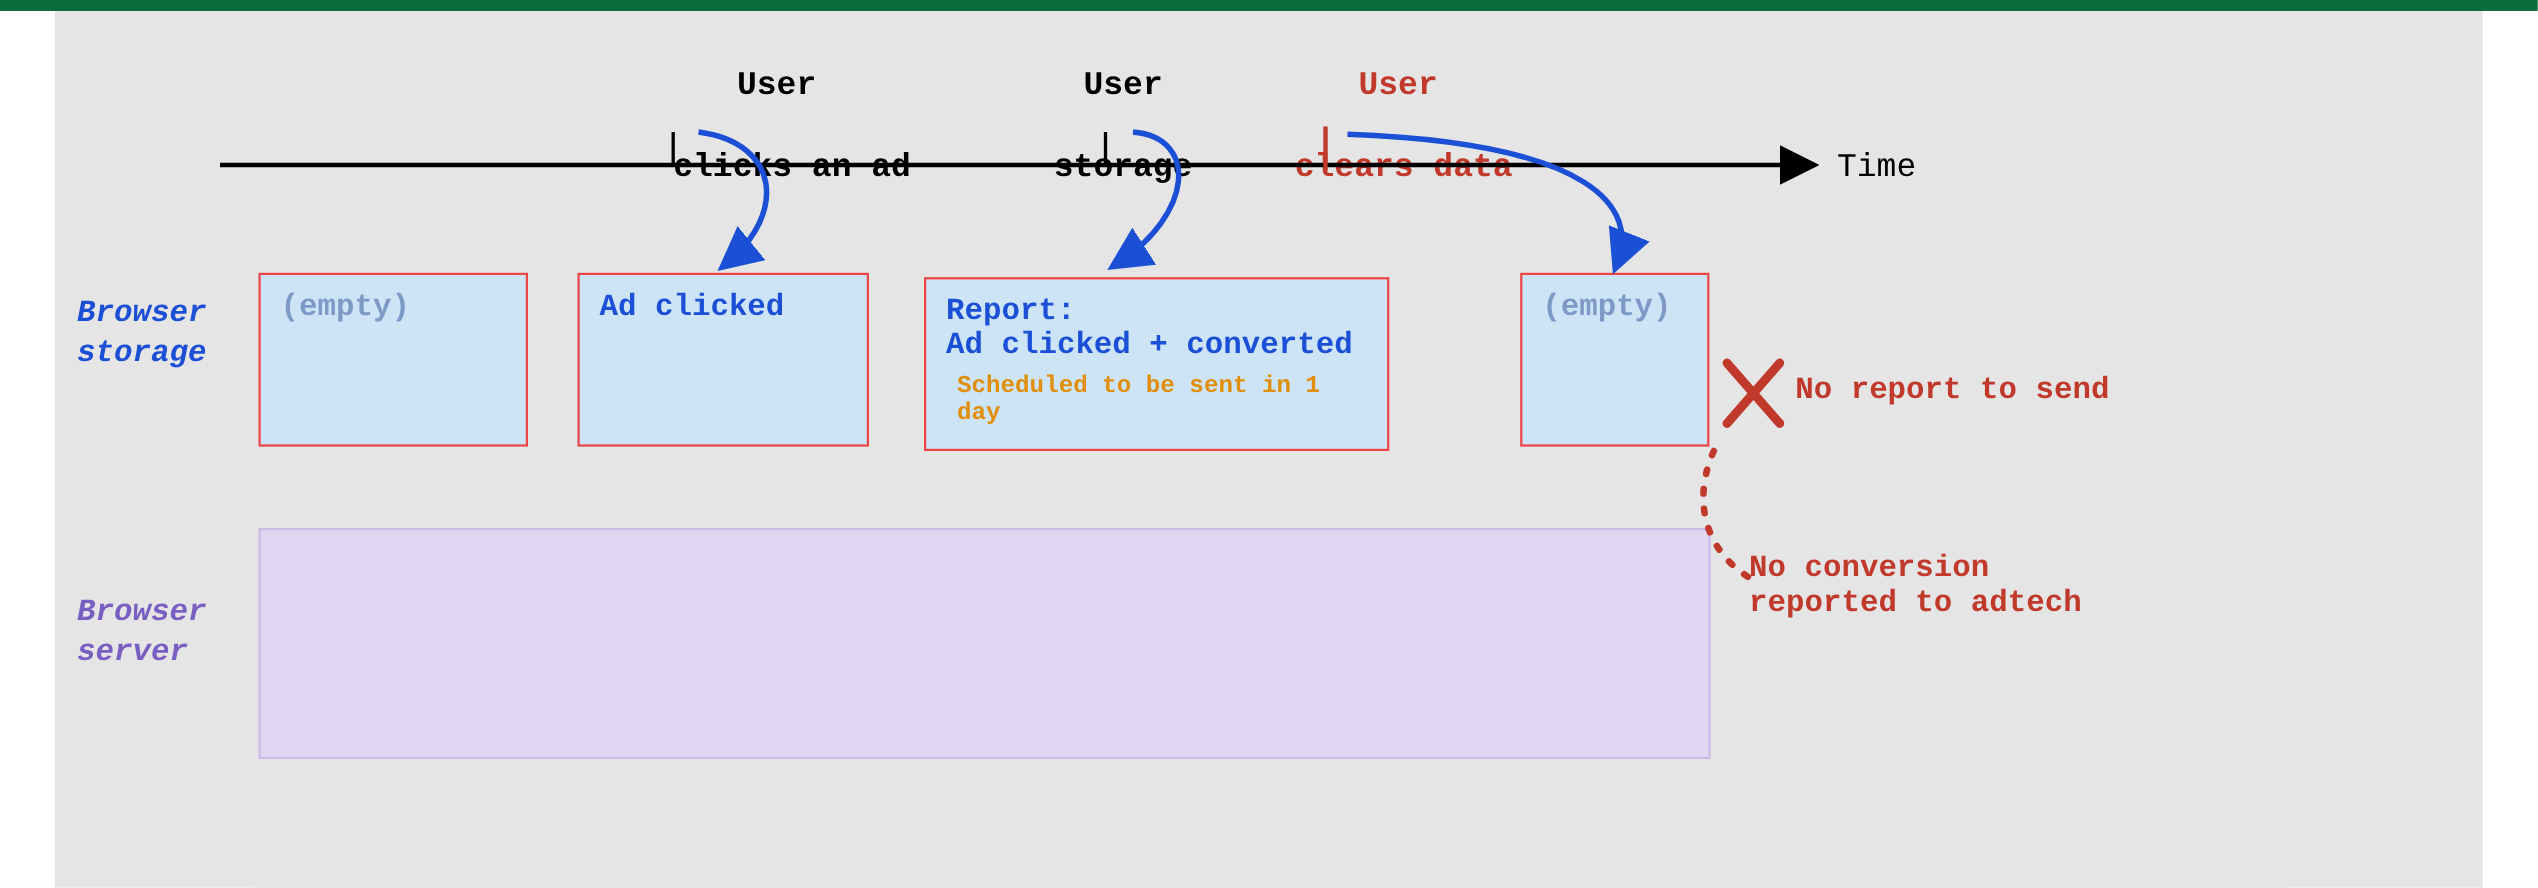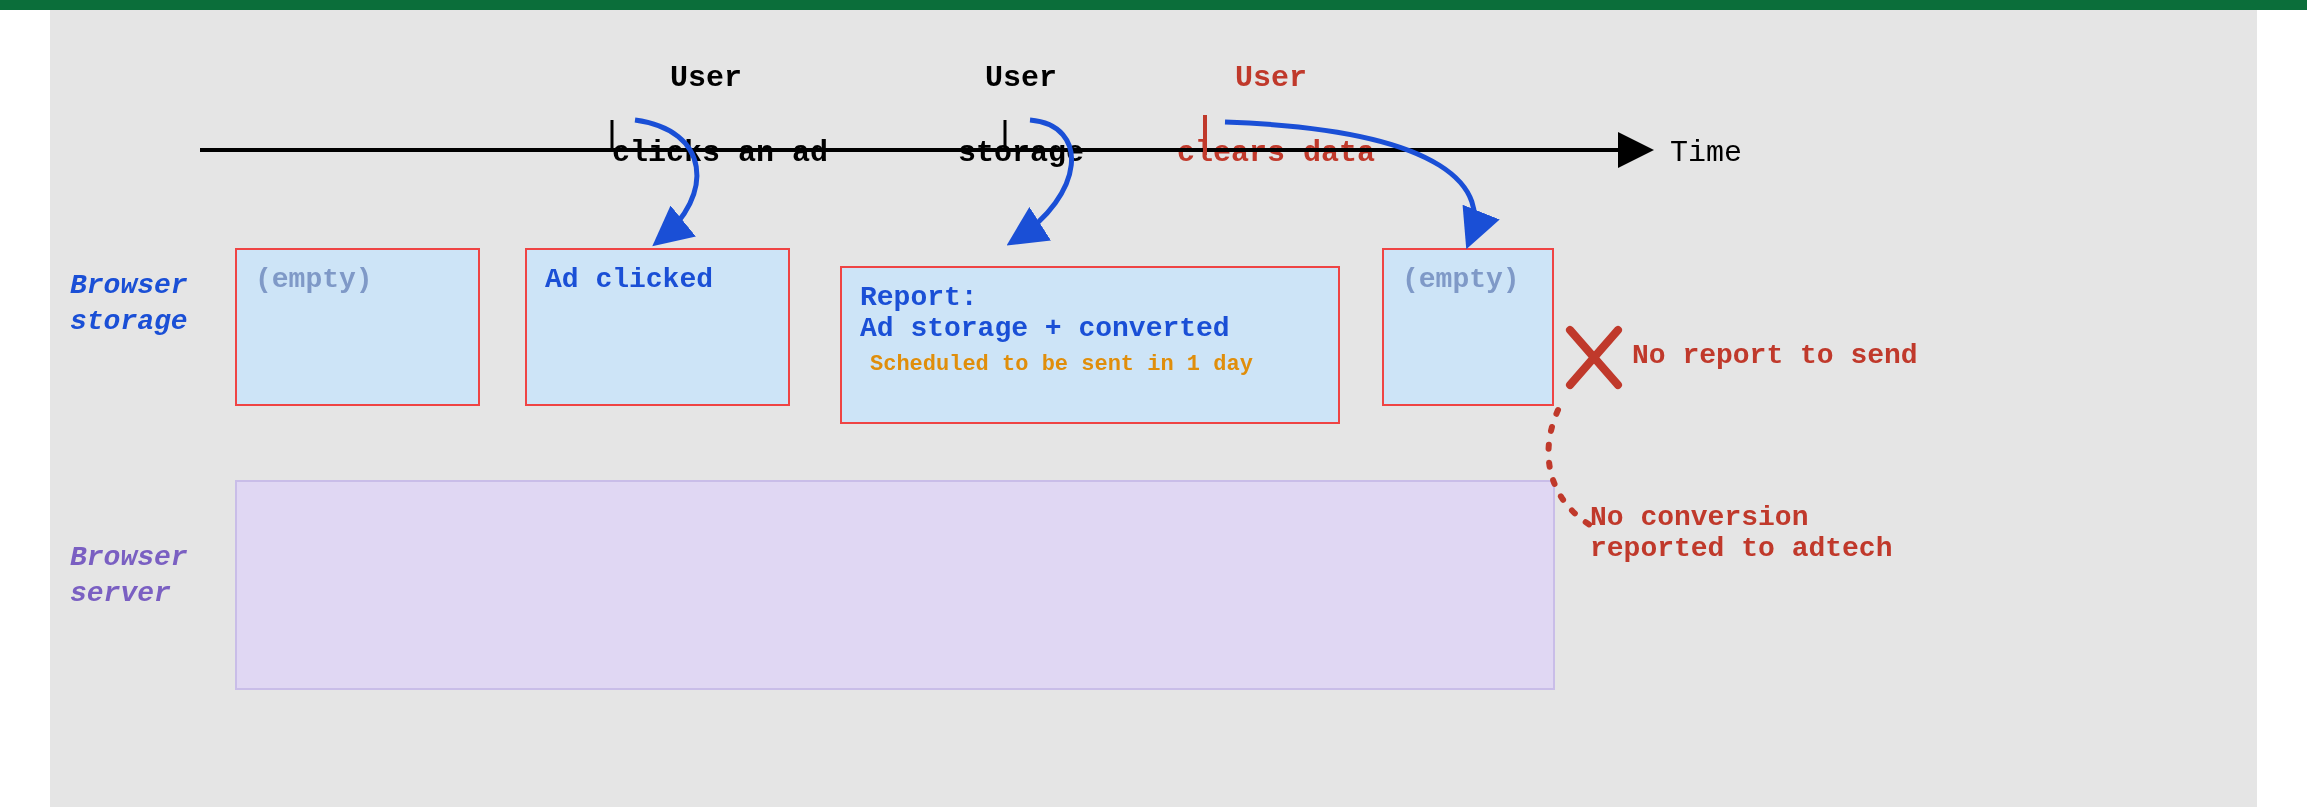--- a/index.html
+++ b/index.html
@@ -94,23 +94,23 @@
 server</div>
 
   <div class="box" style="left:185px; top:238px; width:245px; height:158px;">
     <span class="box-txt grey">(empty)</span>
   </div>
 
   <div class="box" style="left:475px; top:238px; width:265px; height:158px;">
     <span class="box-txt blue">Ad clicked</span>
   </div>
 
-  <div class="box" style="left:790px; top:256px; width:500px; height:158px;">
+  <div class="box" style="left:790px; top:242px; width:423px; height:158px;">
     <div class="box-txt blue">Report:</div>
-    <div class="box-txt blue">Ad storage + converted</div>
+    <div class="box-txt blue">Ad clicked + converted</div>
     <div class="sub-txt orange" style="margin-top:8px;">Scheduled to be sent in 1 day</div>
   </div>
 
   <div class="box" style="left:1332px; top:238px; width:172px; height:158px;">
     <span class="box-txt grey">(empty)</span>
   </div>
 
   <div class="server-box" style="left:185px; top:470px; width:1320px; height:210px;"></div>
 
   <div class="lbl err-txt red" style="left:1582px; top:330px;">No report to send</div>

